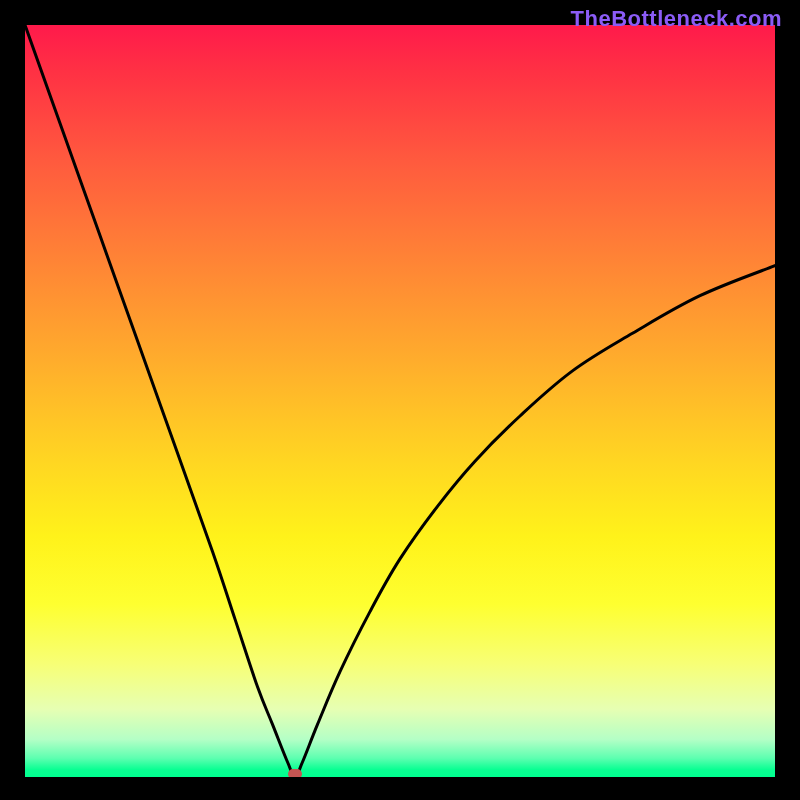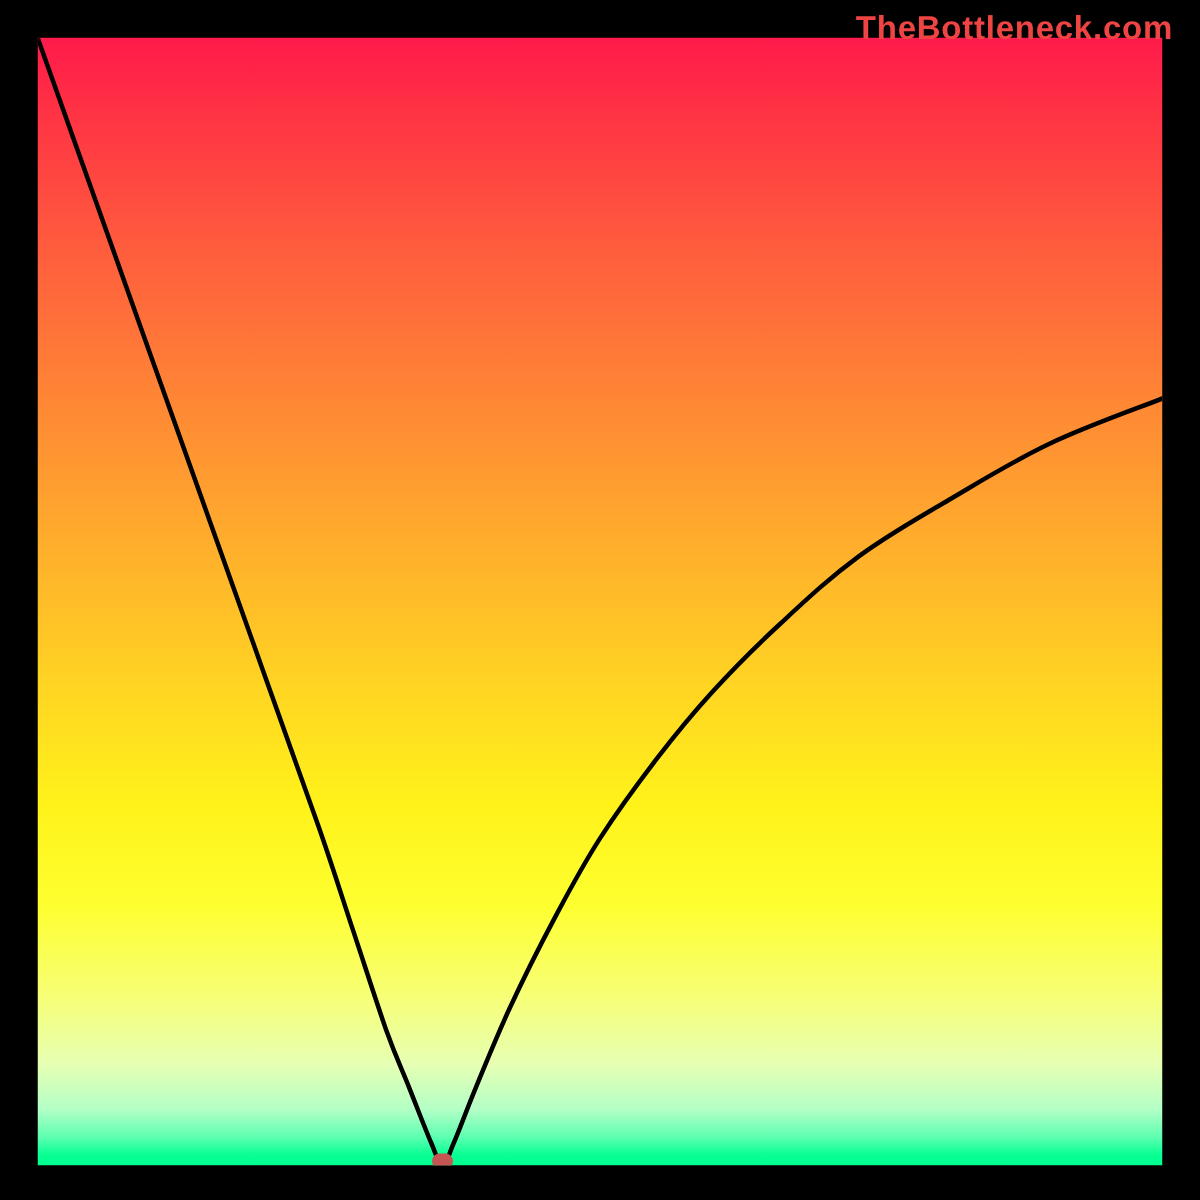--- a/index.html
+++ b/index.html
@@ -16,21 +16,21 @@
     width: 800px;
     height: 800px;
     background: #000000;
   }
   .watermark {
     position: absolute;
     top: 6px;
     right: 18px;
     font-size: 22px;
     font-weight: 600;
-    color: #ef4444;
+    color: #8b5cf6;
     letter-spacing: 0.5px;
     z-index: 5;
   }
   .plot {
     position: absolute;
     left: 25px;
     top: 25px;
     width: 750px;
     height: 752px;
     overflow: hidden;

